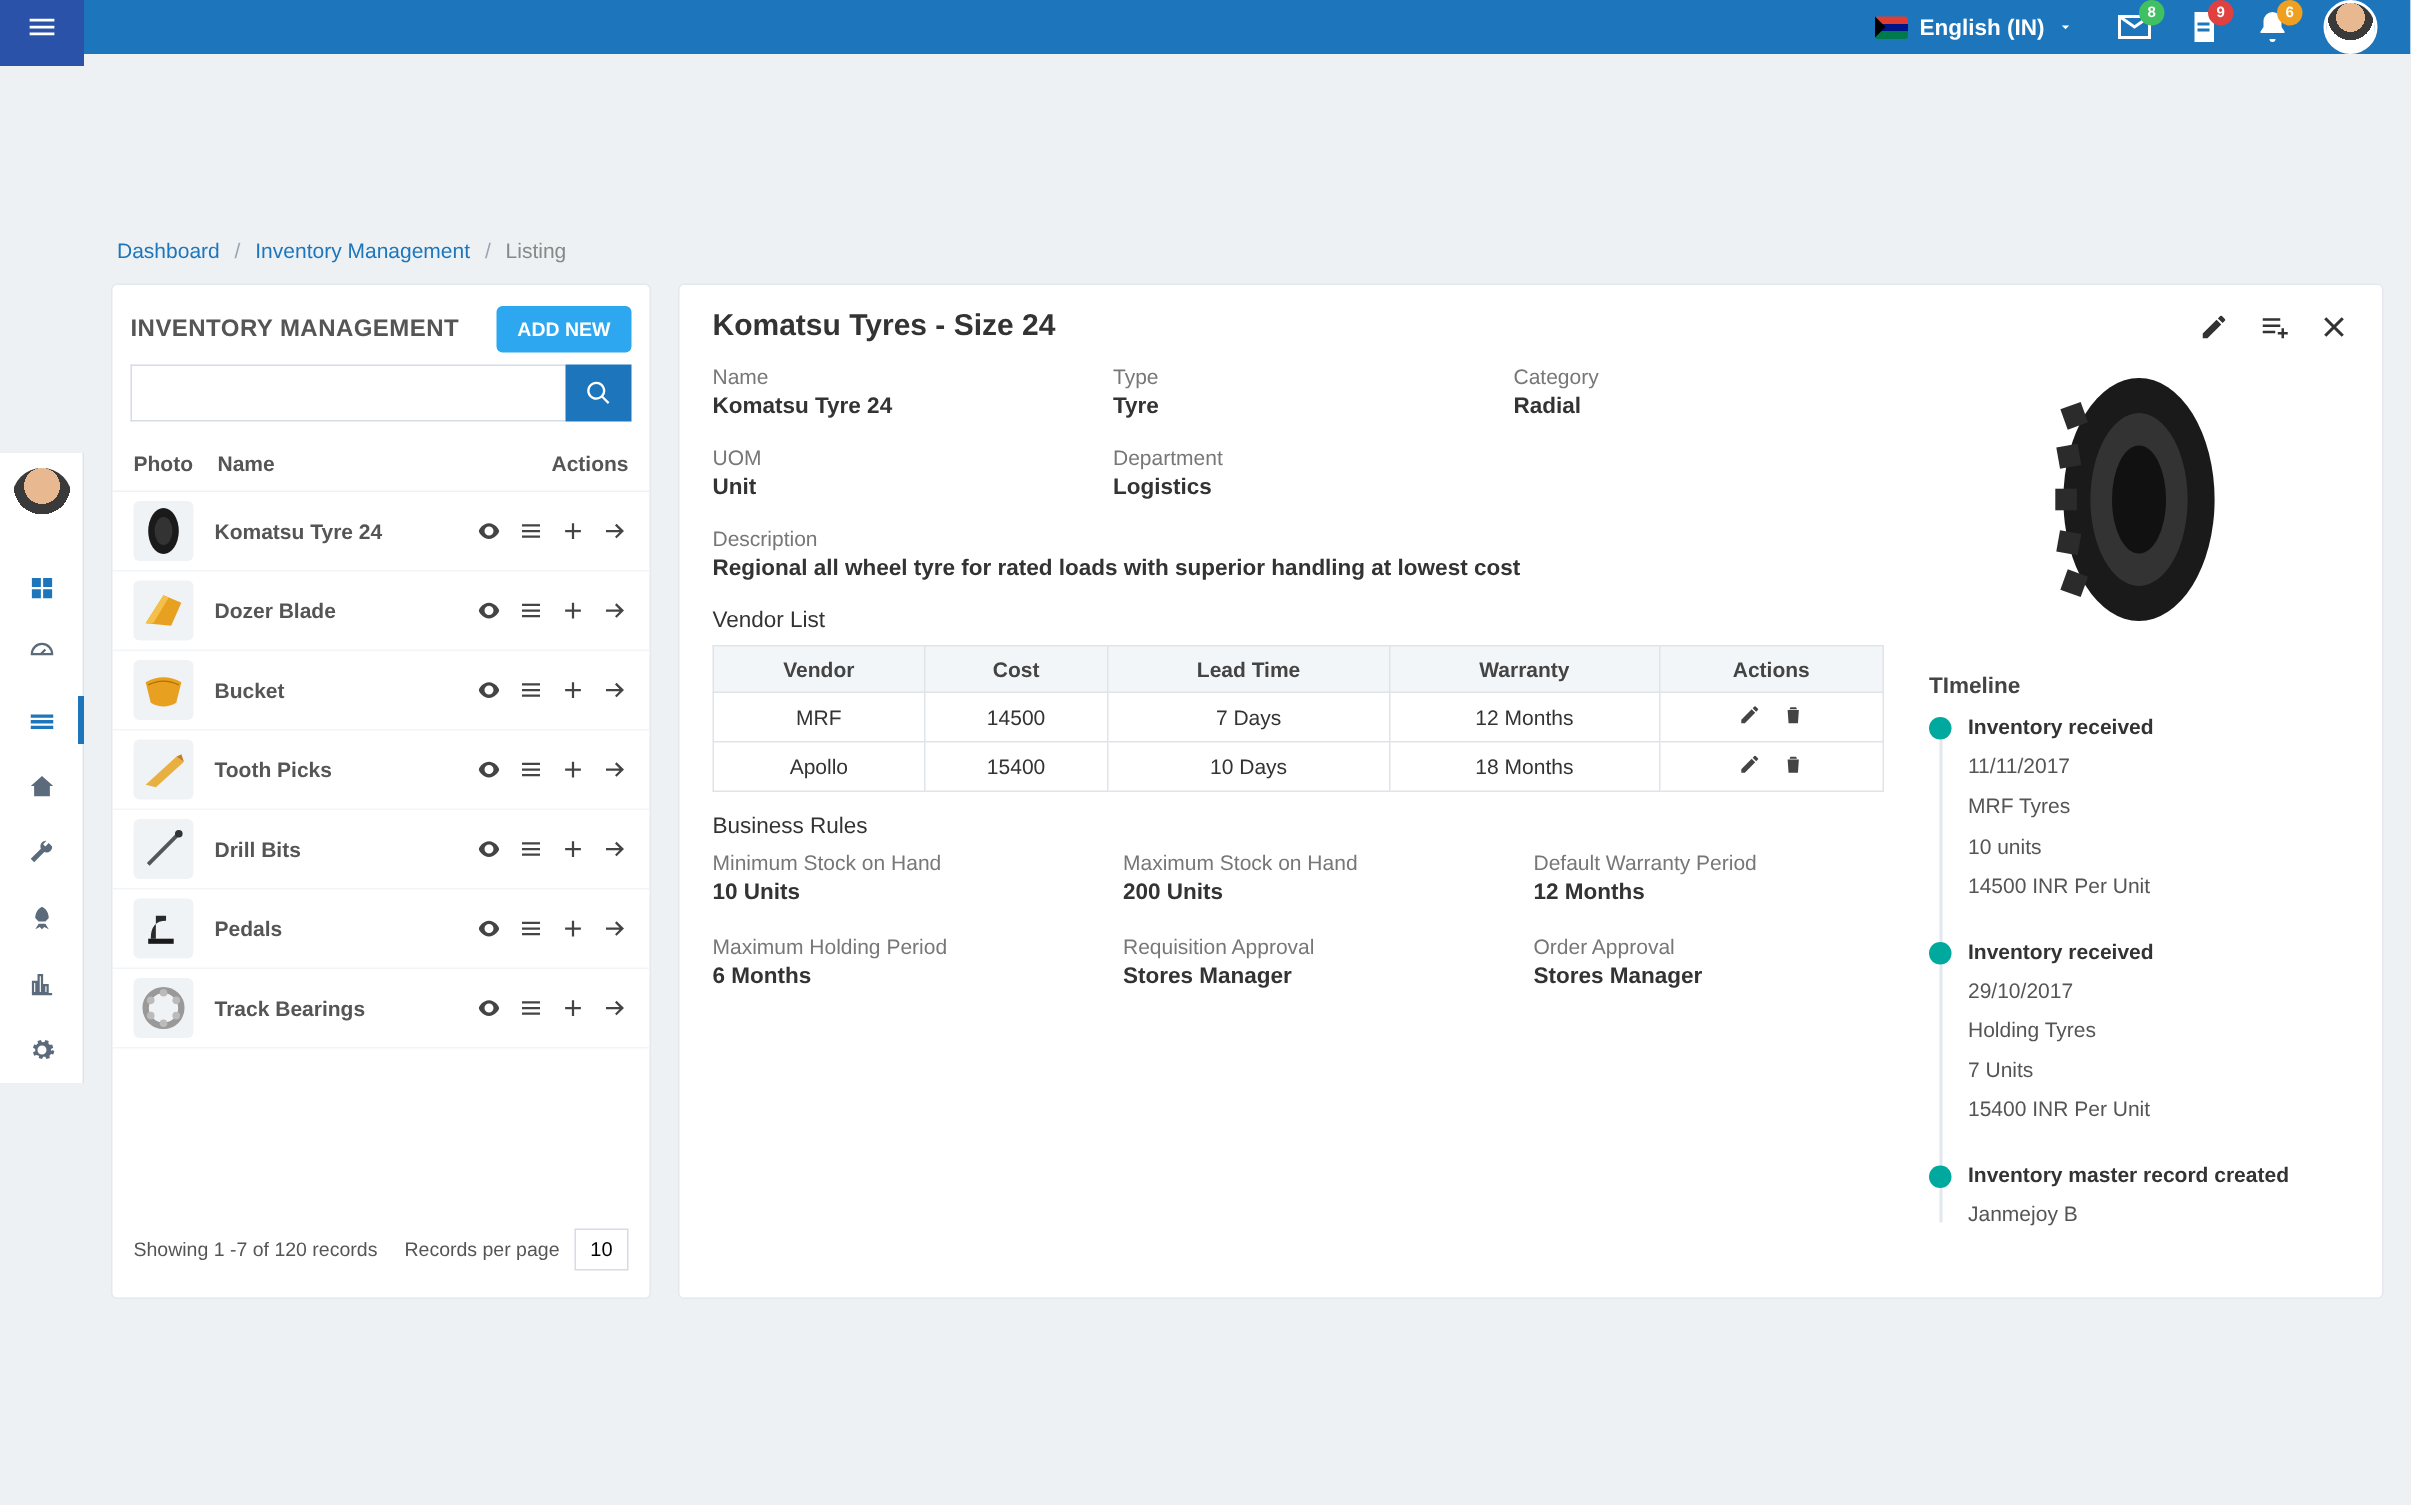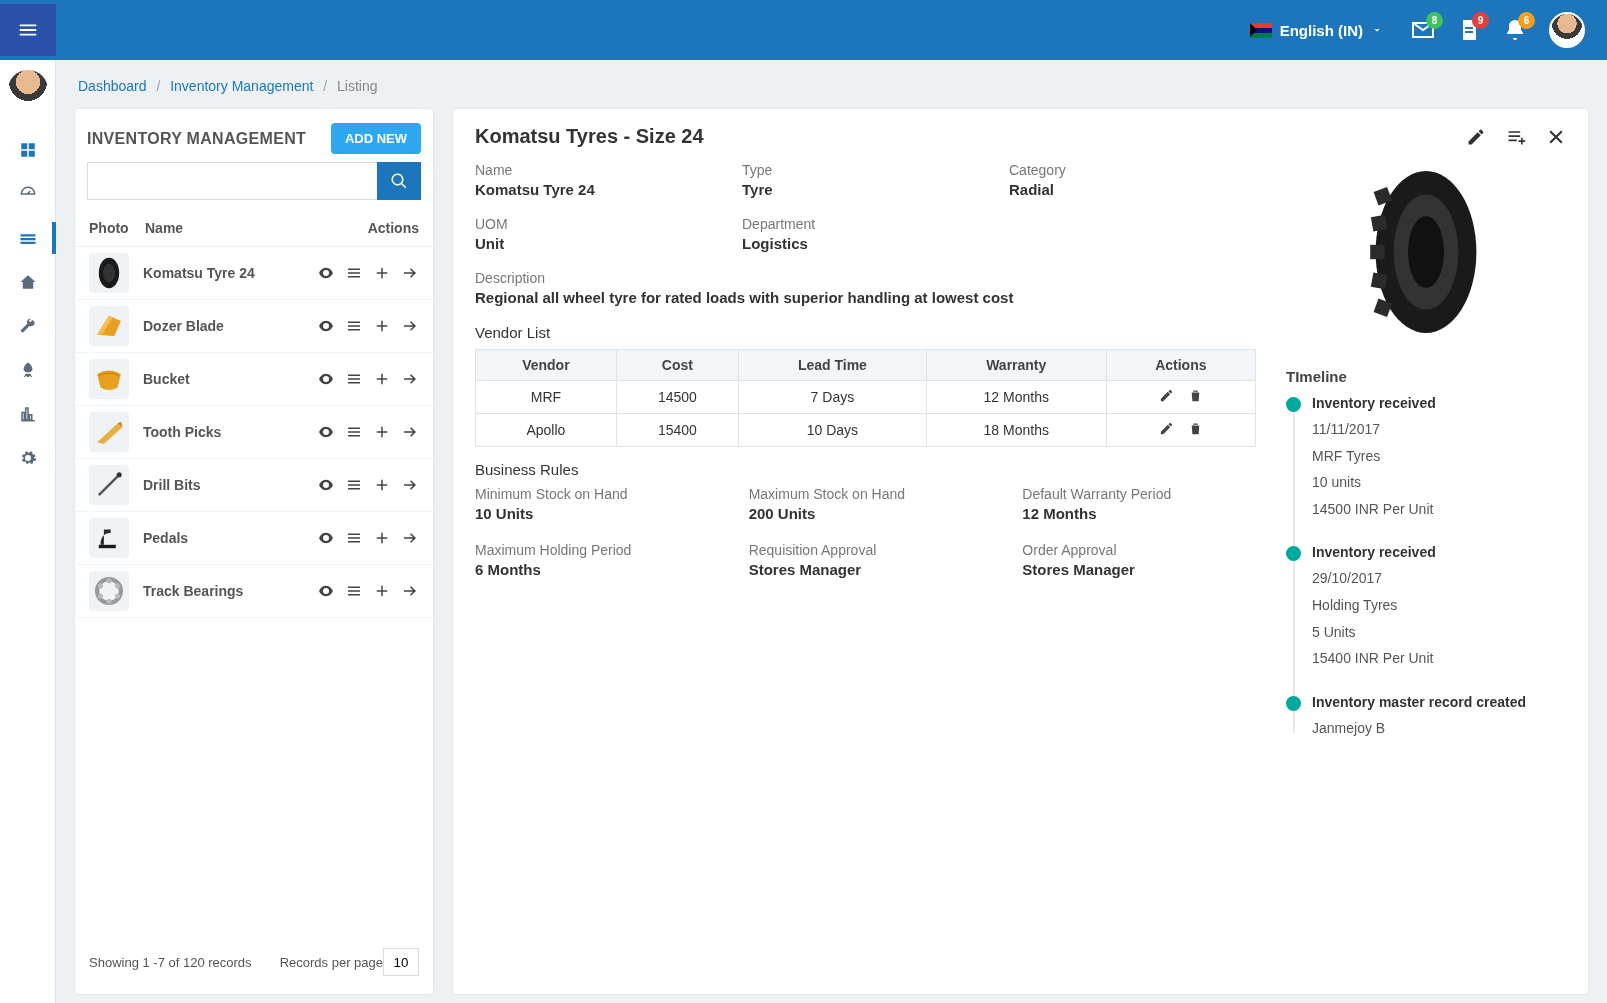--- a/index.html
+++ b/index.html
@@ -1,36 +1,36 @@
 <!DOCTYPE html>
 <html><head>
 <meta charset="utf-8">
 <style>
 * { margin:0; padding:0; box-sizing:border-box; font-family:"Segoe UI","Helvetica Neue",Arial,sans-serif; }
 body { background:#eef1f3; color:#333; font-size:14px; width:1607px; height:1003px; overflow:hidden; }
 
 
-.topbar { height:60px; background:#1d76bb; display:flex; align-items:center; color:#fff; }
+.topbar { height:36px; background:#1d76bb; display:flex; align-items:center; color:#fff; }
 .hamburger { width:56px; height:52px; background:#2a52a8; display:flex; align-items:center; justify-content:center; cursor:pointer; }
 .hamburger svg { width:22px; height:22px; }
 .topbar-spacer { flex:1; }
 .locale { display:flex; align-items:center; gap:8px; font-weight:600; font-size:15px; cursor:pointer; padding:0 10px; }
 .flag { width:22px; height:15px; background:linear-gradient(180deg,#e03c31 0 33%,#001489 33% 66%,#007a4d 66% 100%); border-radius:2px; position:relative; }
 .flag::after { content:""; position:absolute; left:0; top:0; border-top:7.5px solid transparent; border-bottom:7.5px solid transparent; border-left:7.5px solid #000; }
 .top-icons { display:flex; align-items:center; gap:22px; padding:0 22px 0 18px; }
 .top-icon { position:relative; width:24px; height:24px; cursor:pointer; }
 .top-icon svg { width:24px; height:24px; fill:#fff; }
 .badge { position:absolute; top:-6px; right:-8px; min-width:17px; height:17px; border-radius:50%; color:#fff; font-size:10px; font-weight:700; display:flex; align-items:center; justify-content:center; }
 .badge.green { background:#40c060; }
 .badge.red { background:#e04040; }
 .badge.orange { background:#f0a020; }
 .avatar { width:36px; height:36px; border-radius:50%; background:radial-gradient(circle at 50% 30%,#e8b890 0 35%,#3a3a3a 35% 55%,#fff 55% 100%); border:2px solid #fff; cursor:pointer; }
 
 
-.shell { display:flex; height:calc(1003px - 52px); }
+.shell { display:flex; height:calc(1003px - 52px);align-items:center; }
 .rail { width:56px; background:#fff; border-right:1px solid #e0e4e8; display:flex; flex-direction:column; align-items:center; padding-top:10px; gap:0; }
 .rail .avatar-small { width:40px; height:40px; border-radius:50%; background:radial-gradient(circle at 50% 30%,#e8b890 0 35%,#3a3a3a 35% 55%,#fff 55% 100%); margin-bottom:18px; }
 .rail-item { width:56px; height:44px; display:flex; align-items:center; justify-content:center; cursor:pointer; position:relative; }
 .rail-item svg { width:18px; height:18px; fill:#5b6b7b; }
 .rail-item.active::after { content:""; position:absolute; right:0; top:6px; bottom:6px; width:4px; background:#1d76bb; }
 .rail-item.active svg, .rail-item.brand svg { fill:#1d76bb; }
 
 .content { flex:1; padding:16px 18px; display:flex; flex-direction:column; gap:12px; overflow:hidden; }
 .breadcrumb { font-size:14px; padding:2px 4px 2px 4px; }
 .breadcrumb a { color:#1d76bb; text-decoration:none; cursor:pointer; }
@@ -59,21 +59,21 @@
 .item-name { flex:1; padding-left:14px; color:#555; font-weight:600; font-size:14px; }
 .row-actions { display:flex; gap:10px; color:#444; }
 .row-actions span { width:18px; height:18px; display:flex; align-items:center; justify-content:center; cursor:pointer; }
 .row-actions svg { width:18px; height:18px; fill:#444; }
 .list-footer { margin-top:auto; padding:10px 14px 18px; }
 .pager { display:flex; align-items:center; gap:10px; margin-bottom:14px; }
 .pager .nav { color:#1d76bb; font-weight:700; cursor:pointer; font-size:13px; }
 .pager .pg { width:26px; height:26px; display:flex; align-items:center; justify-content:center; color:#333; cursor:pointer; font-weight:400; font-size:15px; }
 .pager .pg.active { background:#1d76bb; color:#fff; }
 .footer-row { display:flex; justify-content:space-between; align-items:center; color:#555; font-size:13px; }
-.rpp { display:flex; align-items:center; gap:0; }
+.rpp { display:flex; align-items:center; gap:10px; }
 .rpp input { width:36px; height:28px; border:1px solid #d5dce3; text-align:center; }
 
 
 .panel.detail { flex:1; padding:16px 22px 20px; overflow:auto; position:relative; }
 .detail-head { display:flex; align-items:center; }
 .detail-title { font-size:20px; font-weight:600; color:#333; }
 .detail-head-actions { margin-left:auto; display:flex; gap:20px; align-items:center; }
 .detail-head-actions span { cursor:pointer; display:inline-flex; }
 .detail-head-actions svg { width:20px; height:20px; fill:#333; }
 .detail-body { display:flex; gap:30px; margin-top:14px; }
@@ -599,21 +599,21 @@
                   <div class="tl-line">11/11/2017</div>
                   <div class="tl-line">MRF Tyres</div>
                   <div class="tl-line">10 units</div>
                   <div class="tl-line">14500 INR Per Unit</div>
                 </div>
                 <div class="tl-item">
                   <div class="tl-dot"></div>
                   <div class="tl-title">Inventory  received</div>
                   <div class="tl-line">29/10/2017</div>
                   <div class="tl-line">Holding Tyres</div>
-                  <div class="tl-line">5 Units</div>
+                  <div class="tl-line">7 Units</div>
                   <div class="tl-line">15400 INR Per Unit</div>
                 </div>
                 <div class="tl-item">
                   <div class="tl-dot"></div>
                   <div class="tl-title">Inventory master record created</div>
                   <div class="tl-line">Janmejoy B</div>
                 </div>
               </div>
           </div>
         </div>

